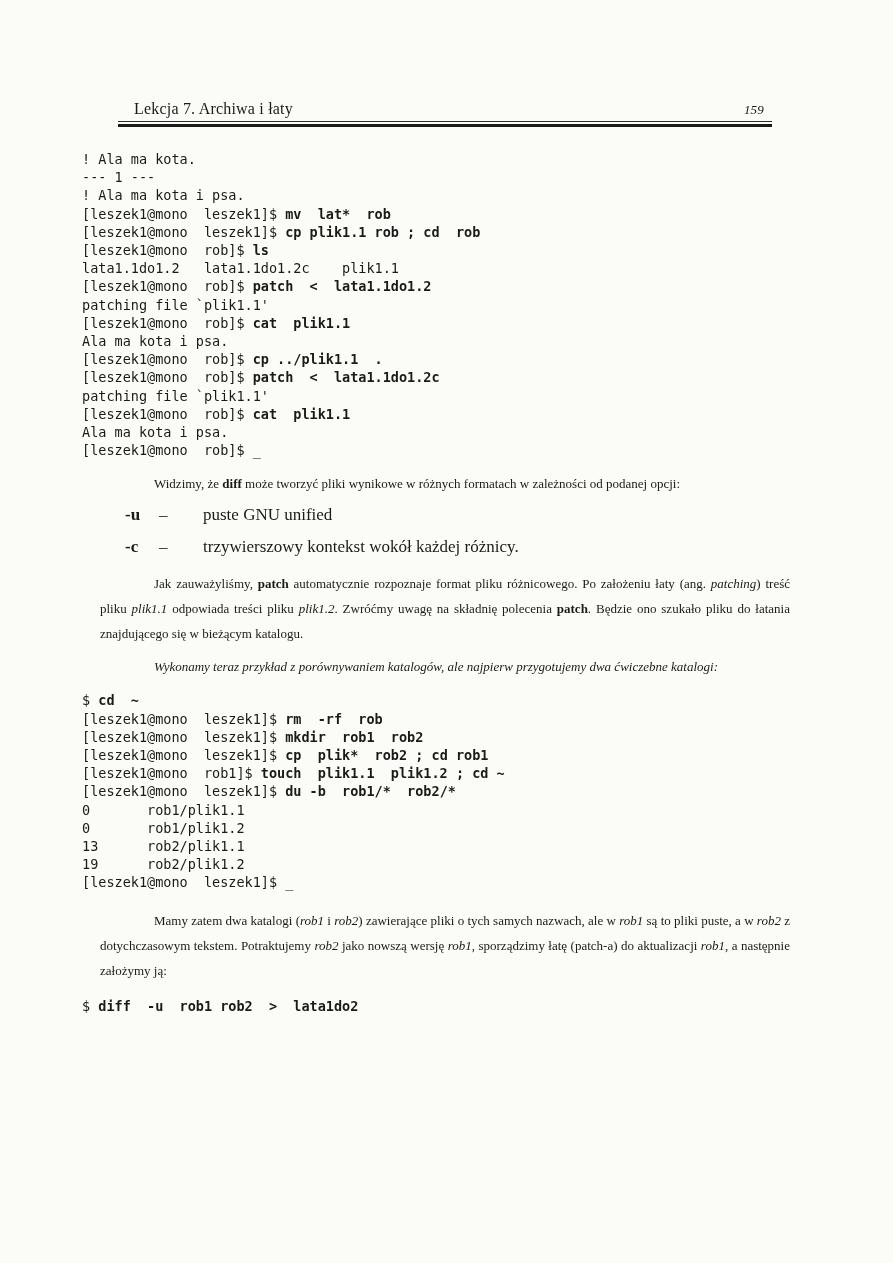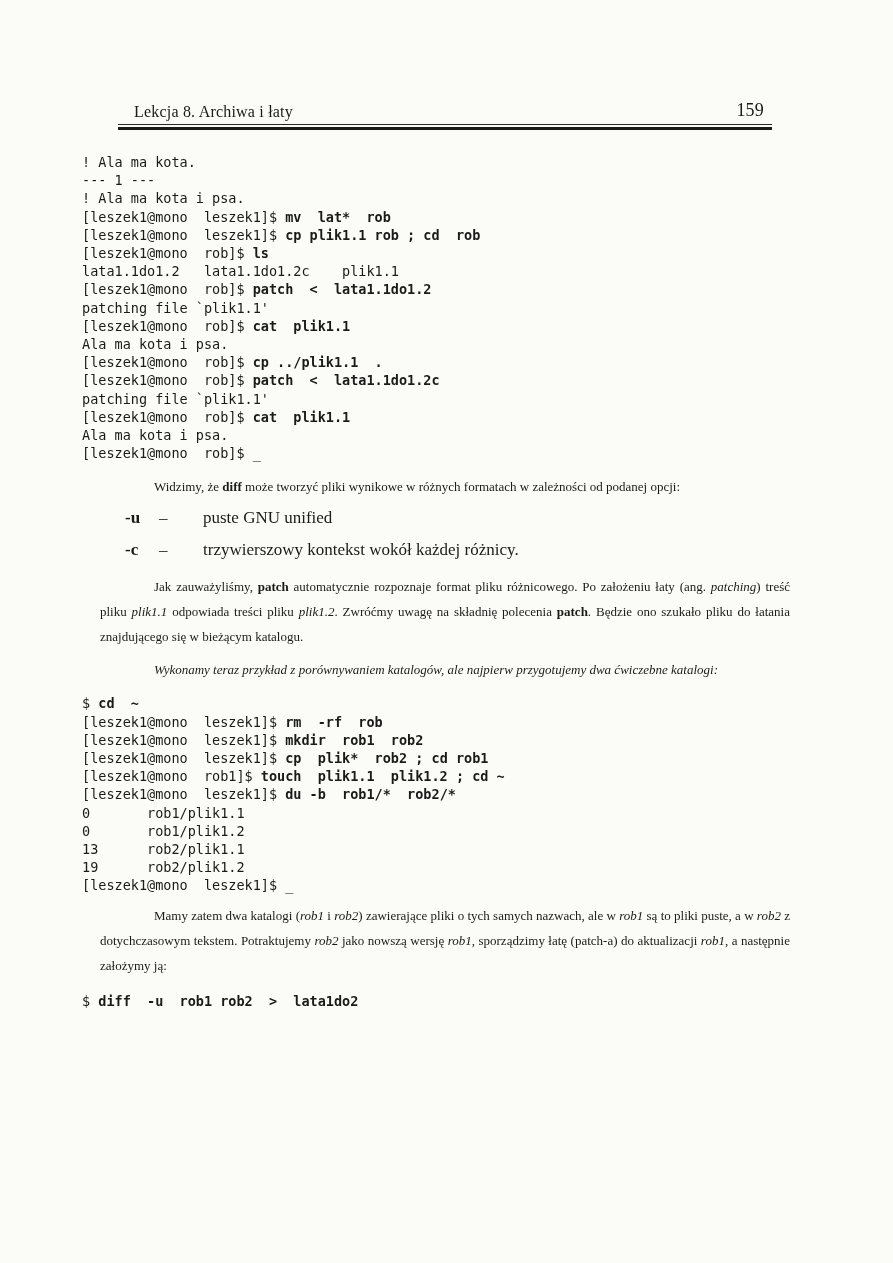--- a/index.html
+++ b/index.html
@@ -11,21 +11,21 @@
     -webkit-font-smoothing:antialiased;
   }
   .page { position:relative; width:893px; height:1263px; overflow:hidden; }
 
   .header-row {
     display:flex; justify-content:space-between; align-items:flex-end;
     margin:100px 121px 0 118px;
     padding:0 8px 3px 16px;
     font-size:16px; letter-spacing:0.2px;
   }
-  .page-number { font-size:18px; }
+  .page-number { font-size:13px;font-style:italic; }
   .header-rule {
     margin:0 121px 0 118px;
     height:2px;
     border-top:1px solid #2a2a28;
     border-bottom:3px solid #1b1b19;
   }
 
   .terminal {
     font-family:"DejaVu Sans Mono", monospace;
     font-size:13.5px; line-height:18.2px;
@@ -47,30 +47,30 @@
   .options { margin:6px 0 0 125px; font-size:17px; }
   .opt-row { display:flex; line-height:25px; margin-bottom:7px; }
   .opt-flag { width:34px; font-weight:bold; }
   .opt-dash { width:44px; }
 
   #t1 { margin-top:23px; }
   #p1 { margin-top:12px; }
   #p2 { }
   #p3 { margin-top:8px;font-style:italic; }
   #t2 { margin-top:12px; }
-  #p4 { margin-top:8px; }
+  #p4 { margin-top:16px; }
   #cmd { margin-top:14px; }
 </style>
 </head>
 <body>
 
 <div class="page">
 
   <div class="header-row">
-    <span>Lekcja 8. Archiwa i łaty</span>
+    <span>Lekcja 7. Archiwa i łaty</span>
     <span class="page-number">159</span>
   </div>
   <div class="header-rule"></div>
 
   <div id="t1" class="terminal"><div class="code-line"><span>! Ala ma kota.</span></div><div class="code-line"><span>--- 1 ---</span></div><div class="code-line"><span>! Ala ma kota i psa.</span></div><div class="code-line"><span>[leszek1@mono  leszek1]$ </span><span class="b">mv  lat*  rob</span></div><div class="code-line"><span>[leszek1@mono  leszek1]$ </span><span class="b">cp plik1.1 rob ; cd  rob</span></div><div class="code-line"><span>[leszek1@mono  rob]$ </span><span class="b">ls</span></div><div class="code-line"><span>lata1.1do1.2   lata1.1do1.2c    plik1.1</span></div><div class="code-line"><span>[leszek1@mono  rob]$ </span><span class="b">patch  &lt;  lata1.1do1.2</span></div><div class="code-line"><span>patching file `plik1.1'</span></div><div class="code-line"><span>[leszek1@mono  rob]$ </span><span class="b">cat  plik1.1</span></div><div class="code-line"><span>Ala ma kota i psa.</span></div><div class="code-line"><span>[leszek1@mono  rob]$ </span><span class="b">cp ../plik1.1  .</span></div><div class="code-line"><span>[leszek1@mono  rob]$ </span><span class="b">patch  &lt;  lata1.1do1.2c</span></div><div class="code-line"><span>patching file `plik1.1'</span></div><div class="code-line"><span>[leszek1@mono  rob]$ </span><span class="b">cat  plik1.1</span></div><div class="code-line"><span>Ala ma kota i psa.</span></div><div class="code-line"><span>[leszek1@mono  rob]$ _</span></div></div>
 
   <p id="p1" class="body indent"><span>Widzimy, że </span><span class="b">diff</span><span> może tworzyć pliki wynikowe w różnych formatach w zależności od podanej opcji:</span></p>
 
   <div class="options">
     <div class="opt-row">

